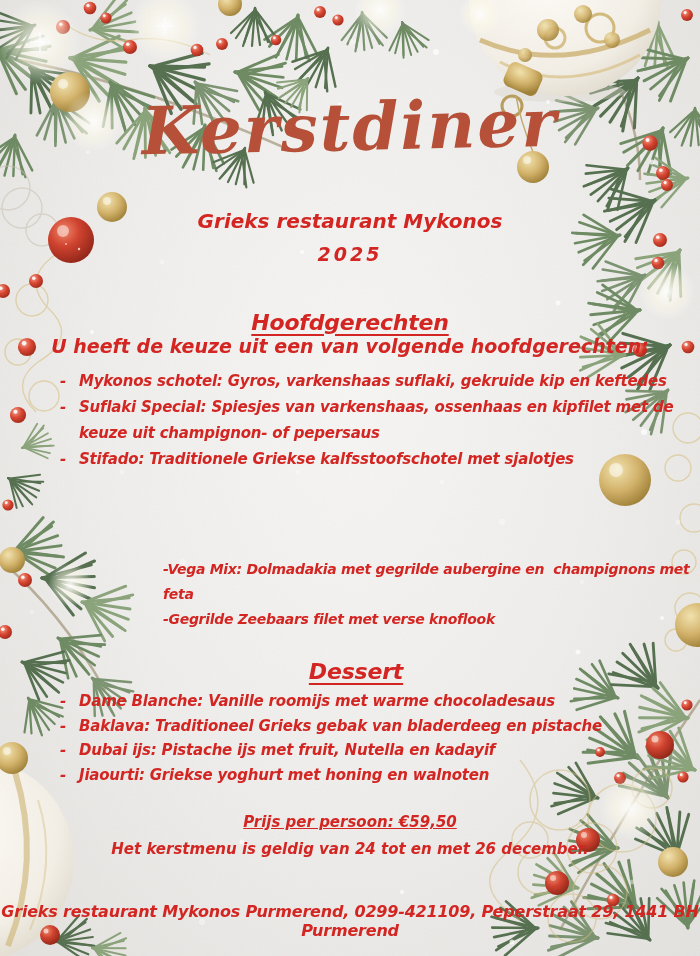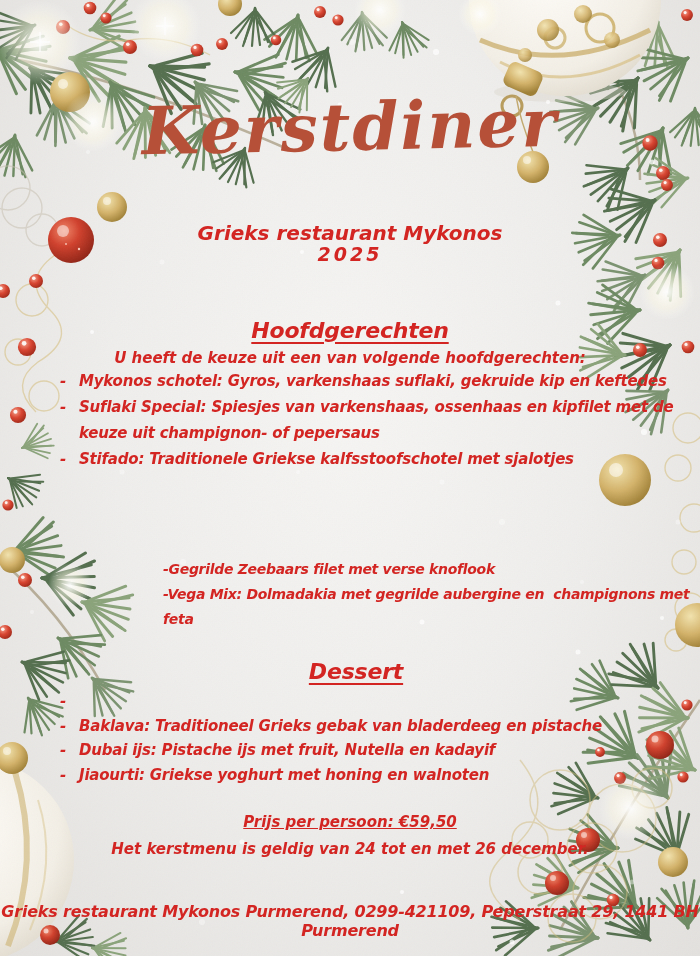--- a/index.html
+++ b/index.html
@@ -14,28 +14,28 @@
   svg.deco{position:absolute;left:0;top:0;z-index:1;}
   .content{
     position:absolute;inset:0;z-index:2;
     color:#d32522;font-style:italic;font-weight:700;
   }
   .abs{position:absolute;left:0;right:0;text-align:center;margin:0;}
   .title{
     top:88px;font-family:"DejaVu Serif",serif;font-size:66px;line-height:1.2;
     color:#b65038;letter-spacing:2px;font-weight:700;transform:rotate(-1.2deg);
   }
-  .subtitle{top:221px;font-size:20px;}
+  .subtitle{top:209px;font-size:20px;}
   .year{top:243px;font-size:19px;letter-spacing:3px;}
   h2.heading{
     font-size:22px;letter-spacing:-0.2px;line-height:30px;font-weight:700;
     text-decoration:underline;text-decoration-thickness:2px;text-underline-offset:4px;
   }
-  #heading-hoofd{top:308px;margin-top:8px;}
-  .intro{top:346px;font-size:15px;line-height:24px;}
+  #heading-hoofd{top:308px;}
+  .intro{top:334px;font-size:19px;line-height:24px;}
   .menu-list{position:absolute;list-style:none;margin:0;padding:0;}
   .menu-list li{display:flex;align-items:flex-start;}
   .dash{width:19px;flex:none;}
   .txt{white-space:pre-wrap;letter-spacing:-0.2px;}
   #list-hoofd{top:368px;left:60px;right:12px;font-size:15px;line-height:26px;}
   #heading-veg{top:524px;}
   #list-veg{top:557px;left:163px;right:6px;font-size:14px;line-height:25px;}
   #list-veg li{display:block;white-space:pre-wrap;letter-spacing:-0.3px;}
   #heading-dessert{top:657px;margin-left:12px;}
   #list-dessert{top:689px;left:60px;right:40px;font-size:15px;line-height:24.5px;}
@@ -380,28 +380,29 @@
         <span class="dash">-</span>
         <span class="txt">Suflaki Special: Spiesjes van varkenshaas, ossenhaas en kipfilet met de keuze uit champignon- of pepersaus</span>
       </li>
       <li>
         <span class="dash">-</span>
         <span class="txt">Stifado: Traditionele Griekse kalfsstoofschotel met sjalotjes</span>
       </li>
     </ul>
 
     <ul class="menu-list" id="list-veg">
+      <li>-Vega Mix: Dolmadakia met gegrilde aubergine en  champignons met feta</li>
       <li>-Gegrilde Zeebaars filet met verse knoflook</li>
-      <li>-Vega Mix: Dolmadakia met gegrilde aubergine en  champignons met feta</li>
     </ul>
 
     <h2 class="abs heading" id="heading-dessert">Dessert</h2>
     <ul class="menu-list" id="list-dessert">
       <li>
         <span class="dash">-</span>
+        <span class="txt">Dame Blanche: Vanille roomijs met warme chocoladesaus</span>
       </li>
       <li>
         <span class="dash">-</span>
         <span class="txt">Baklava: Traditioneel Grieks gebak van bladerdeeg en pistache</span>
       </li>
       <li>
         <span class="dash">-</span>
         <span class="txt">Dubai ijs: Pistache ijs met fruit, Nutella en kadayif</span>
       </li>
       <li>

